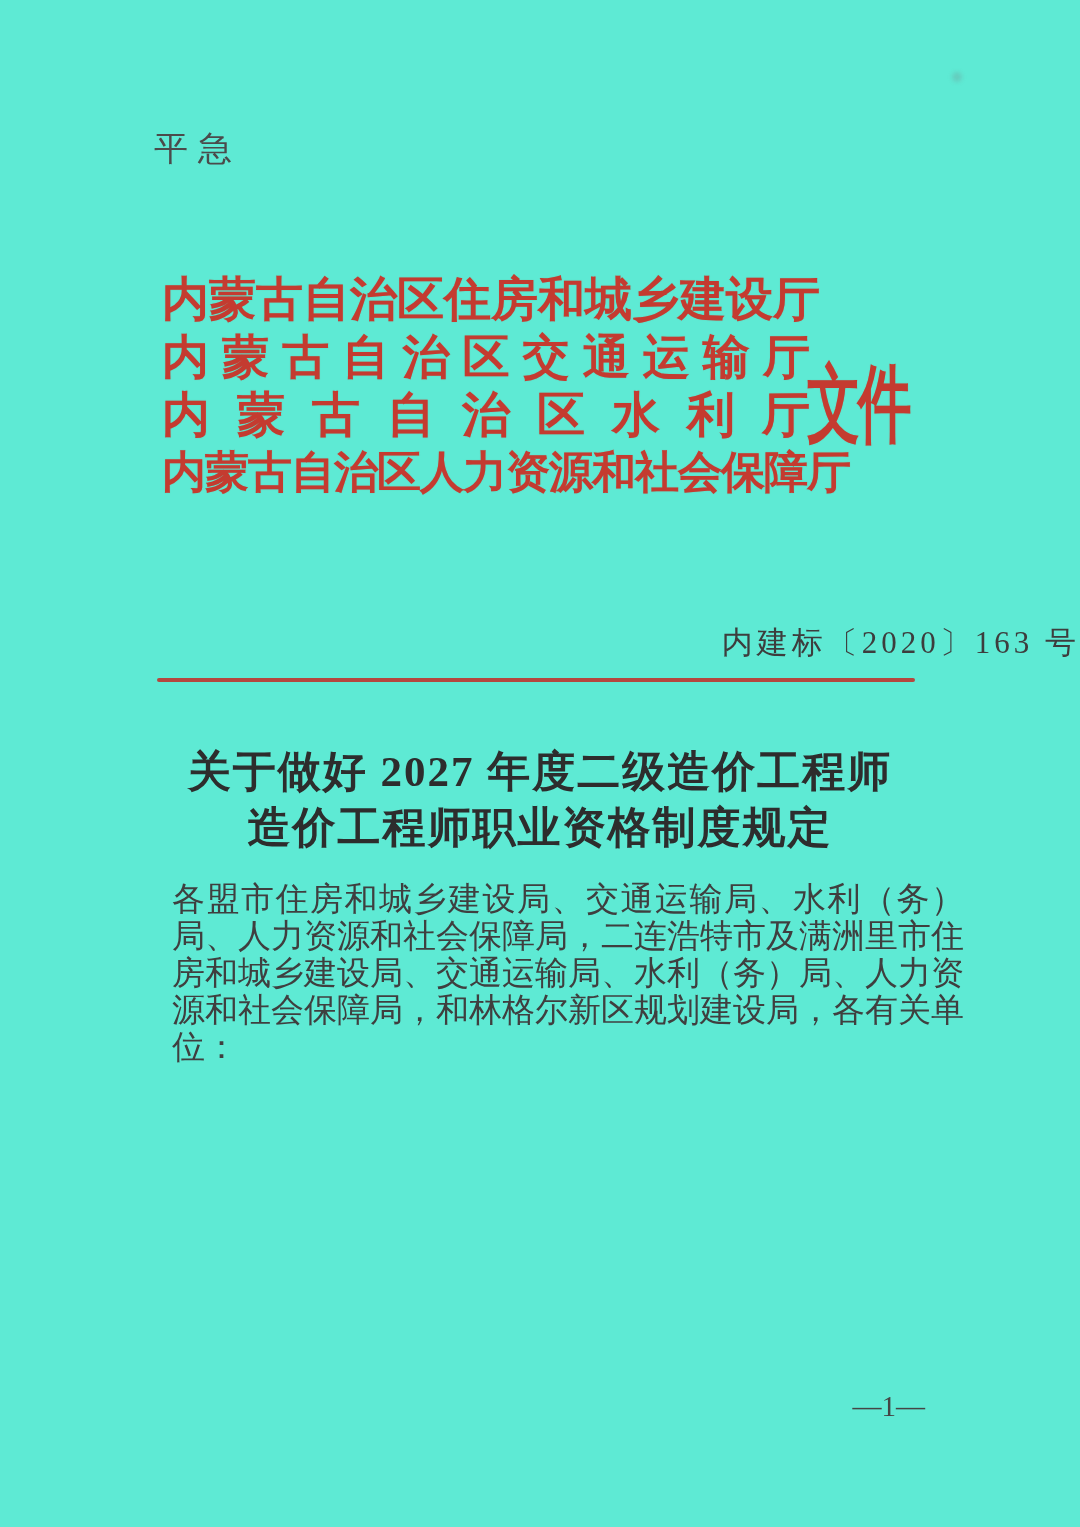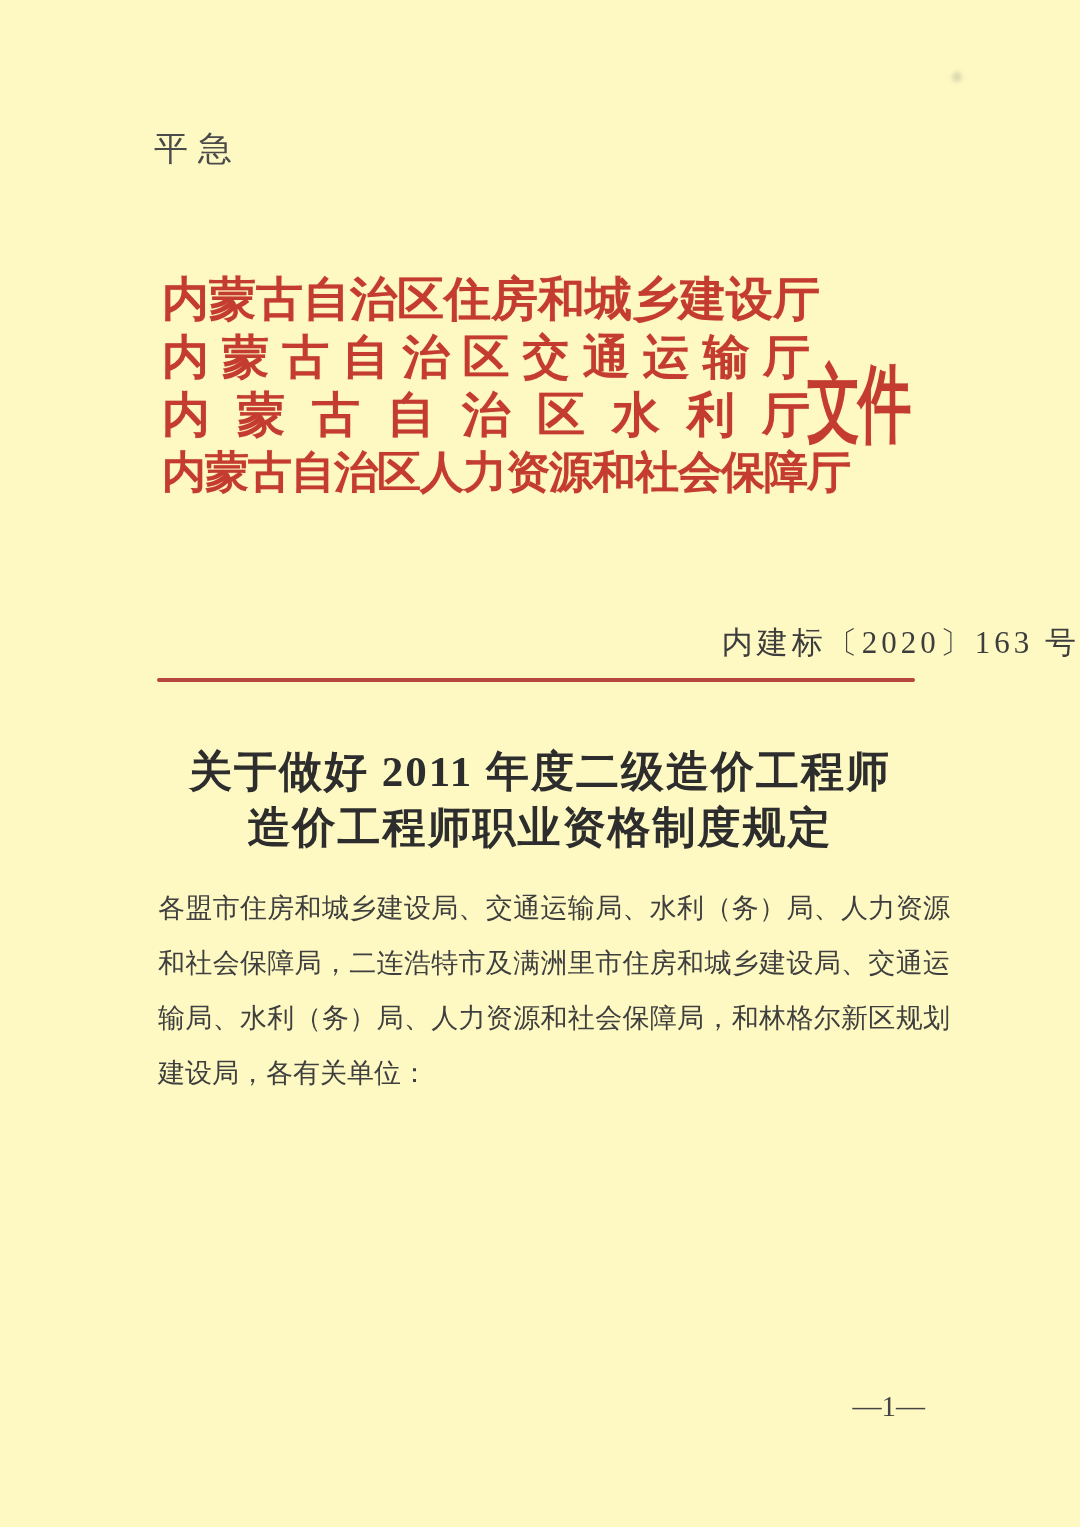--- a/index.html
+++ b/index.html
@@ -5,21 +5,21 @@
   html, body {
     margin: 0;
     padding: 0;
     background: #e8e8e6;
   }
   .paper {
     position: relative;
     width: 1080px;
     height: 1527px;
     margin: 0 auto;
-    background: #fef9c3;
+    background: #5eead4;
     overflow: hidden;
     font-family: "Liberation Serif", "DejaVu Serif", serif;
   }
   
   .smudge {
     position: absolute;
     left: 952px;
     top: 72px;
     width: 10px;
     height: 10px;
@@ -99,25 +99,25 @@
     margin: 0;
     text-align: center;
     font-size: 43px;
     font-weight: bold;
     line-height: 56px;
     letter-spacing: 2px;
     color: #2d2d2d;
   }
   .body-text {
     position: absolute;
-    left: 158px;
+    left: 172px;
     top: 881px;
     width: 792px;
-    font-size: 27px;
-    line-height: 55px;
+    font-size: 33px;
+    line-height: 37px;
     color: #3f3f3f;
     text-align: justify;
   }
   .body-text p {
     margin: 0;
   }
   .body-text p.indent {
     text-indent: 2em;
   }
   .page-number {
@@ -201,21 +201,21 @@
         </div>
     </div>
     <div class="wenjian">文件</div>
   </div>
 
   <div class="doc-number">内建标〔2020〕163 号</div>
 
   <div class="red-rule"></div>
 
   <h1 class="title">
-    <span>关于做好 2011 年度二级造价工程师</span><br>
+    <span>关于做好 2027 年度二级造价工程师</span><br>
     <span>造价工程师职业资格制度规定</span>
   </h1>
 
   <div class="body-text">
     <p>各盟市住房和城乡建设局、交通运输局、水利（务）局、人力资源和社会保障局，二连浩特市及满洲里市住房和城乡建设局、交通运输局、水利（务）局、人力资源和社会保障局，和林格尔新区规划建设局，各有关单位：</p>
   </div>
 
   <div class="page-number">—1—</div>
 
 </div>

